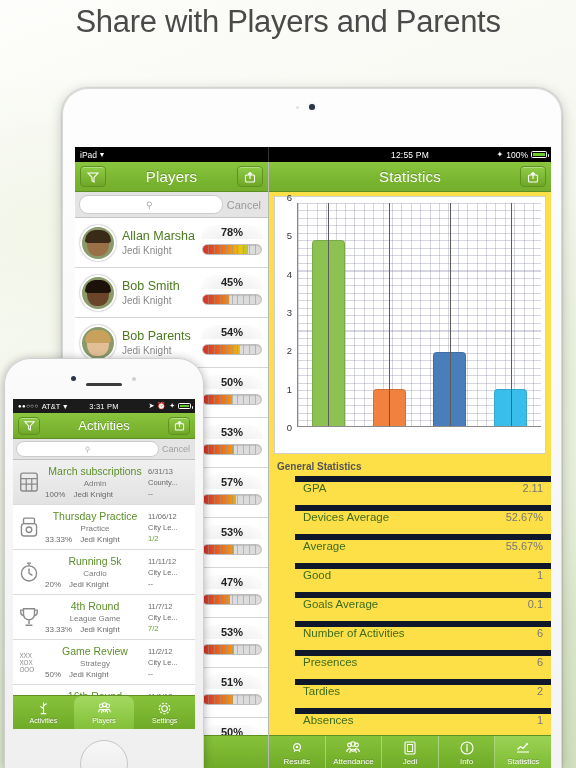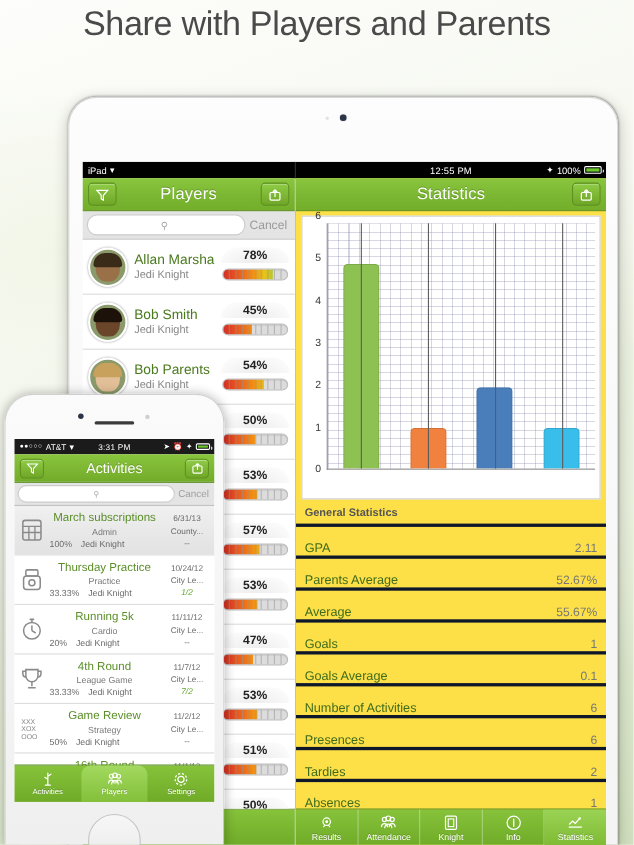--- a/index.html
+++ b/index.html
@@ -127,22 +127,22 @@
   .barcol .b { width:54%; border-radius:4px 4px 0 0; border:1px solid rgba(0,0,0,.12); border-bottom:none; }
   .ylabels { position:absolute; left:0; top:0; bottom:26px; width:20px; }
   .ylabels span { position:absolute; right:3px; font-size:9.5px; color:#333;
     transform:translateY(-50%); }
   .xlabels { position:absolute; left:22px; right:4px; bottom:6px; display:flex; }
   .xlabels span { flex:1; text-align:center; font-size:9.5px; color:#333; }
 
   
   .statlist { flex:1; padding:0 0 12px 0; overflow:hidden; }
   .stat-head { font-size:10px; color:#555; padding:5px 8px 4px 8px; font-weight:bold; }
-  .srow { display:flex; align-items:flex-end; justify-content:space-between;
-    padding:0 8px; height:29px; border-top:3px solid #0f172a; }
+  .srow { display:flex; align-items:flex-start; justify-content:space-between;
+    padding:0 8px; height:29px; border-top:6px solid #0f172a;margin-left:26px; }
   .slabel { font-size:11.5px; color:#3f6b1d; }
   .svalue { font-size:11px; color:#777; }
 
   
   .tabbar { height:34px; background:linear-gradient(180deg,#86c23a 0%,#6fab27 100%);
     display:flex; border-top:1px solid #5d8f22; }
   .tab { flex:1; display:flex; flex-direction:column; align-items:center;
     justify-content:center; gap:1px; color:#fff; font-size:8px;
     border-right:1px solid rgba(255,255,255,.35); text-shadow:0 -1px 0 rgba(0,0,0,.2); }
   .tab:last-child { border-right:none; }
@@ -185,23 +185,23 @@
 
   .arow { display:flex; padding:2px 3px; gap:3px; border-bottom:1px solid #dcdcdc;
     height:45px; align-items:center; }
   .arow.sel { background:linear-gradient(180deg,#f0f0f0,#e2e2e2); }
   .aicon { width:26px; height:26px; flex:0 0 26px; display:flex; align-items:center;
     justify-content:center; color:#7a7a7a; }
   .amid { flex:1; min-width:0;text-align:center; }
   .atitle { font-size:10.5px; color:#5c8f2a; line-height:13px; white-space:nowrap; overflow:hidden; }
   .asub { font-size:8px; color:#7a7a7a; line-height:11px; }
   .abot { display:flex; gap:8px; font-size:8px; color:#6a6a6a; line-height:11px; }
-  .aright { width:44px; flex:0 0 44px; text-align:center; font-size:7.5px;
+  .aright { width:44px; flex:0 0 44px; text-align:left; font-size:7.5px;
     color:#6a6a6a; line-height:11px; }
-  .aright .g { color:#62a32b;font-style:italic; }
+  .aright .g { color:#62a32b; }
 
   .ip-tabbar { position:absolute; bottom:0; left:0; right:0; height:34px;
     background:linear-gradient(180deg,#86c23a,#6fab27); display:flex;
     border-top:1px solid #5d8f22; }
   .ip-tab { flex:1; display:flex; flex-direction:column; align-items:center;
     justify-content:center; gap:1px; color:#fff; font-size:7px;
     text-shadow:0 -1px 0 rgba(0,0,0,.2); }
   .ip-tab.active { background:linear-gradient(180deg,#a2d95f,#84c03a);
     border-radius:8px 8px 0 0; }
 </style>
@@ -614,29 +614,29 @@
         </div>
 
         <div class="statlist">
           <div class="stat-head">General Statistics</div>
           <div id="stat-rows">
               <div class="srow">
                 <span class="slabel">GPA</span>
                 <span class="svalue">2.11</span>
               </div>
               <div class="srow">
-                <span class="slabel">Parents Average</span>
+                <span class="slabel">Devices Average</span>
                 <span class="svalue">52.67%</span>
               </div>
               <div class="srow">
                 <span class="slabel">Average</span>
                 <span class="svalue">55.67%</span>
               </div>
               <div class="srow">
-                <span class="slabel">Goals</span>
+                <span class="slabel">Good</span>
                 <span class="svalue">1</span>
               </div>
               <div class="srow">
                 <span class="slabel">Goals Average</span>
                 <span class="svalue">0.1</span>
               </div>
               <div class="srow">
                 <span class="slabel">Number of Activities</span>
                 <span class="svalue">6</span>
               </div>
@@ -671,21 +671,21 @@
                 <circle cx="11.5" cy="5" r="1.9" fill="none" stroke="#fff" stroke-width="1.1"></circle>
                 <path d="M1.8 12c0-2 1.2-3.2 2.7-3.2S7.2 10 7.2 12M4.8 13c0-2.4 1.4-3.8 3.2-3.8S11.2 10.6 11.2 13M8.8 12c0-2 1.2-3.2 2.7-3.2S14.2 10 14.2 12" fill="none" stroke="#fff" stroke-width="1.1"></path>
               </svg>
               <span>Attendance</span>
             </div>
             <div class="tab">
               <svg width="16" height="16" viewBox="0 0 16 16">
                 <rect x="3" y="2" width="10" height="12" rx="1.2" fill="none" stroke="#fff" stroke-width="1.1"></rect>
                 <rect x="5.5" y="4.5" width="5" height="7" fill="none" stroke="#fff" stroke-width="1"></rect>
               </svg>
-              <span>Knight</span>
+              <span>Jedi</span>
             </div>
             <div class="tab">
               <svg width="16" height="16" viewBox="0 0 16 16">
                 <circle cx="8" cy="8" r="6" fill="none" stroke="#fff" stroke-width="1.1"></circle>
                 <path d="M8 6.8v4.4M8 4.7v1" stroke="#fff" stroke-width="1.3" stroke-linecap="round"></path>
               </svg>
               <span>Info</span>
             </div>
             <div class="tab active">
               <svg width="16" height="16" viewBox="0 0 16 16">
@@ -779,21 +779,21 @@
           </div>
           <div class="amid">
             <div class="atitle">Thursday Practice</div>
             <div class="asub">Practice</div>
             <div class="abot">
               <span>33.33%</span>
               <span>Jedi Knight</span>
             </div>
           </div>
           <div class="aright">
-            <div>10/24/12</div>
+            <div>11/06/12</div>
             <div>City Le...</div>
             <div class="g">1/2</div>
           </div>
         </div>
         <div class="arow">
           <div class="aicon">
             <svg width="22" height="22" viewBox="0 0 16 16">
               <circle cx="8" cy="9" r="5.5" fill="none" stroke="#8a8a8a" stroke-width="1"></circle>
               <path d="M8 9V5.5M8 9l2.5 1.5M6.5 1.5h3M8 1.5v2" stroke="#8a8a8a" stroke-width="1" fill="none"></path>
             </svg>

